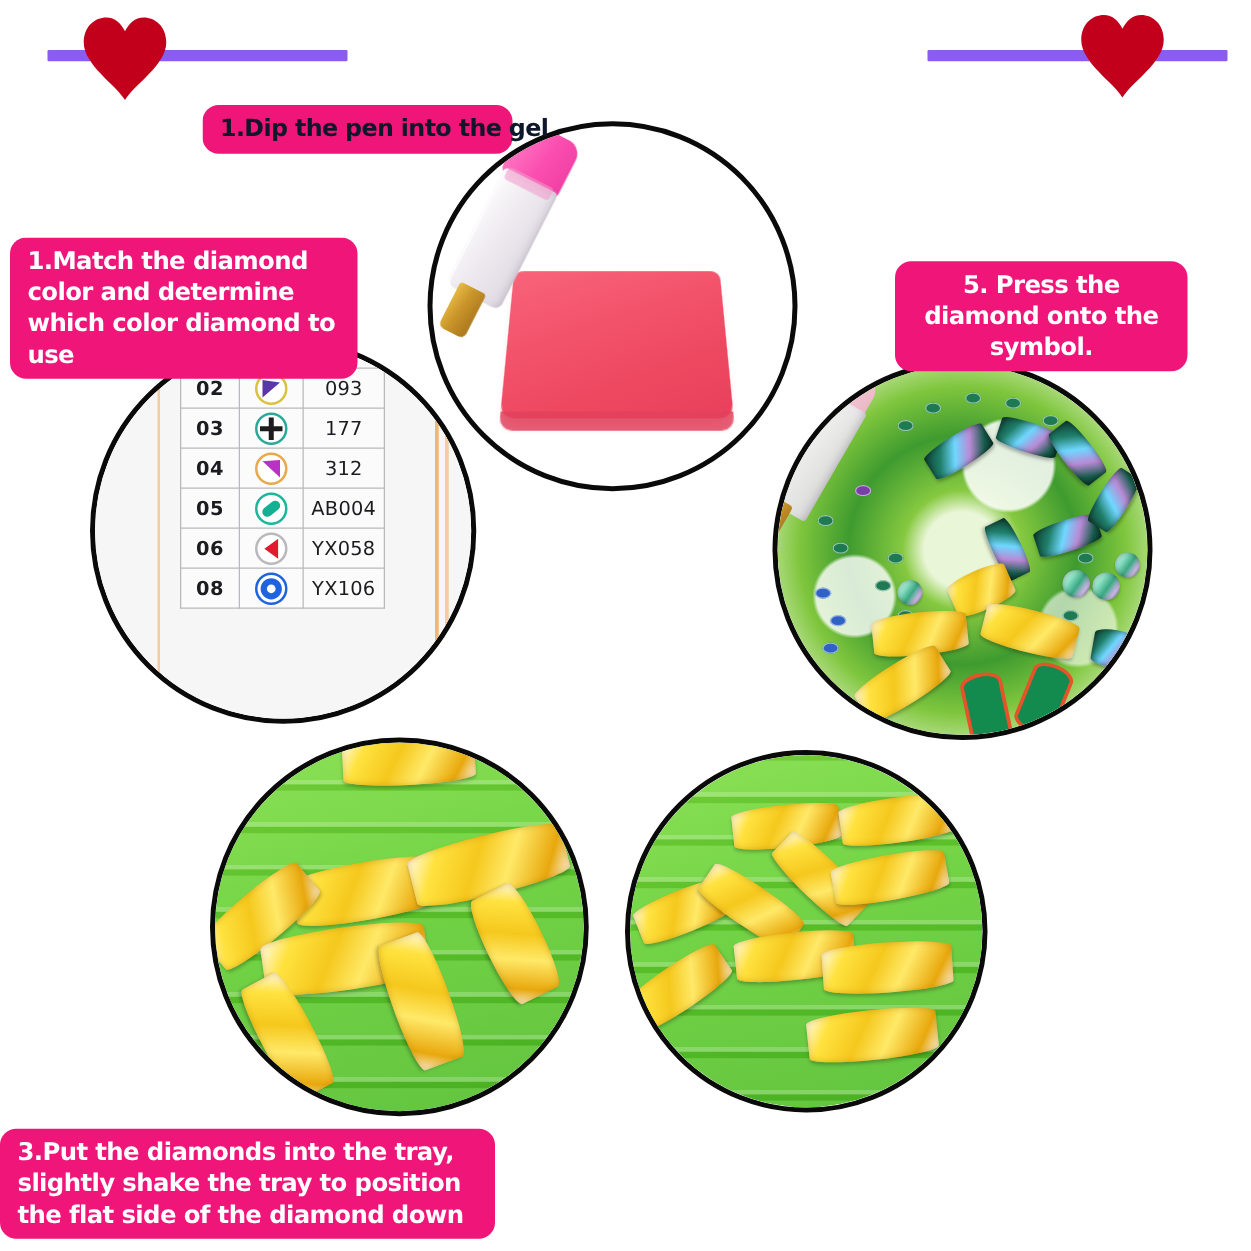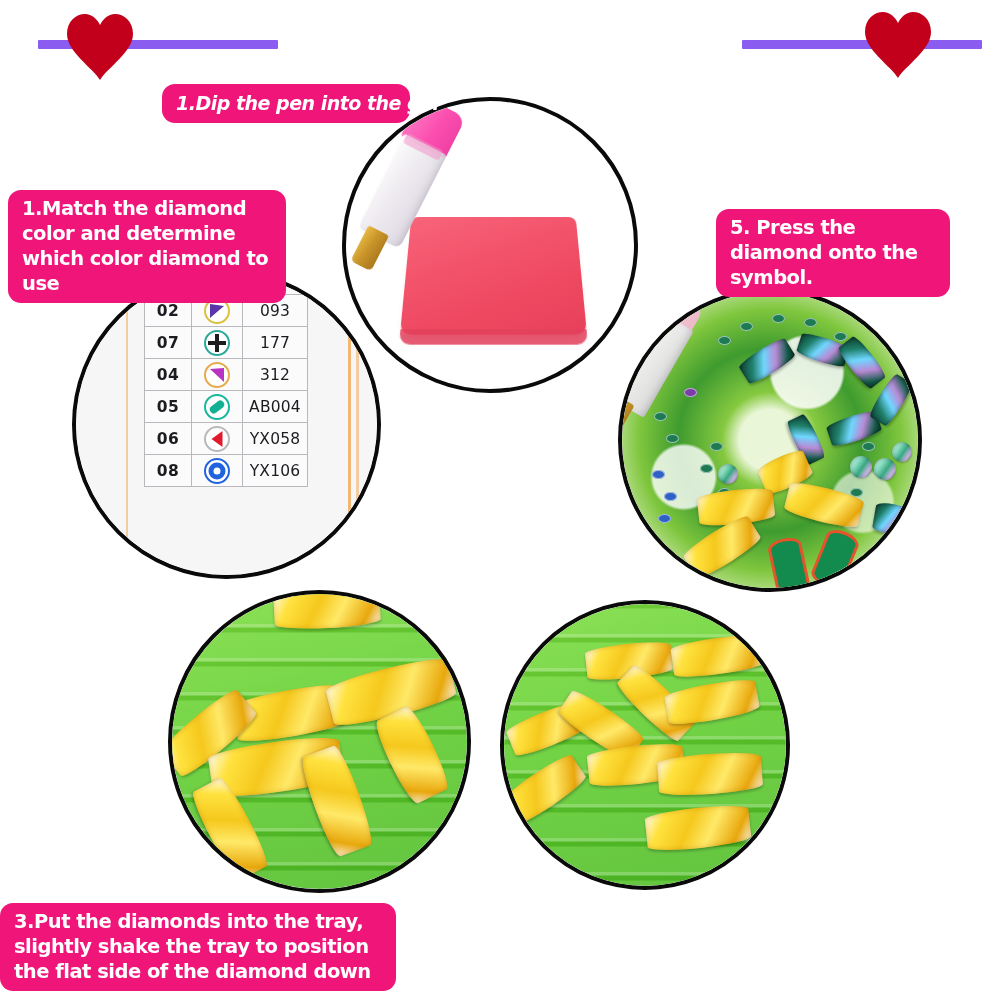--- a/index.html
+++ b/index.html
@@ -36,21 +36,21 @@
     font-weight:700;
     font-size:19.5px;
     line-height:25px;
     letter-spacing:-0.5px;
     padding:6px 14px 7px 14px;
     box-sizing:border-box;
     text-rendering:optimizeLegibility;
   }
   #label-1{left:162px;top:84px;width:248px;white-space:nowrap;font-size:19px;padding-top:7px;}
   #label-2{left:8px;top:190px;width:278px;}
-  #label-5{left:716px;top:209px;width:234px;}
+  #label-5{left:716px;top:209px;width:234px;text-align:center;}
   #label-3{left:0px;top:903px;width:396px;}
   #label-4{left:562px;top:908px;width:400px;}
 
   
   .circle{
     position:absolute;border-radius:50%;
     border:4px solid #0a0a0a;
     overflow:hidden;background:#fff;
     box-sizing:border-box;
   }
@@ -218,21 +218,21 @@
                       <span style="position:absolute;right:0;top:0;width:7px;height:9px;border-radius:50%;background:#3b8ee0"></span>
                     </span></span></td>
                 <td class="c-code">026</td>
               </tr>
               <tr>
                 <td class="c-no">02</td>
                 <td class="c-sym"><span class="sym" style="border-color:#d9c23e"><span class="glyph" style="width:0;height:0;border-left:14px solid #5b36a8;border-bottom:12px solid transparent;border-top:2px solid transparent"></span></span></td>
                 <td class="c-code">093</td>
               </tr>
               <tr>
-                <td class="c-no">07</td>
+                <td class="c-no">03</td>
                 <td class="c-sym"><span class="sym" style="border-color:#2aa99a"><span class="glyph" style="width:18px;height:18px;display:block">
                       <span style="position:absolute;left:7px;top:0;width:4px;height:18px;background:#1d1d1f"></span>
                       <span style="position:absolute;left:0;top:7px;width:18px;height:4px;background:#1d1d1f"></span>
                     </span></span></td>
                 <td class="c-code">177</td>
               </tr>
               <tr>
                 <td class="c-no">04</td>
                 <td class="c-sym"><span class="sym" style="border-color:#e8a94a"><span class="glyph" style="width:0;height:0;border-right:14px solid #b832c4;border-bottom:13px solid transparent;border-top:1px solid transparent"></span></span></td>
                 <td class="c-code">312</td>
@@ -339,18 +339,18 @@
       <div class="gem-m" style="left:-4px;top:168px;width:86px;height:36px;transform:rotate(-34deg)"></div>
       <div class="gem-m" style="left:142px;top:204px;width:104px;height:40px;transform:rotate(-6deg)"></div>
       <div class="pen2" style="left:8px;top:-10px;transform:rotate(32deg)">
         <div class="b1"></div>
         <div class="b2"></div>
 
       </div>
     </div>
   </div>
 
-  <div class="label" id="label-1" style="background: rgb(239, 21, 121); color: #ffffff; font-style: italic;">1.Dip the pen into the gel</div>
+  <div class="label" id="label-1" style="background: rgb(239, 21, 121); color: #0f172a;">1.Dip the pen into the gel</div>
   <div class="label" id="label-2" style="background: rgb(239, 21, 121); color: rgb(255, 255, 255);">1.Match the diamond color and determine which color diamond to use</div>
   <div class="label" id="label-5" style="background: rgb(239, 21, 121); color: rgb(255, 255, 255);">5.  Press the diamond onto the symbol.</div>
   <div class="label" id="label-3" style="background: rgb(239, 21, 121); color: rgb(255, 255, 255);">3.Put the diamonds into the tray, slightly shake the tray to position the flat side of the diamond down</div>
 
 </div>
 
 </body></html>

